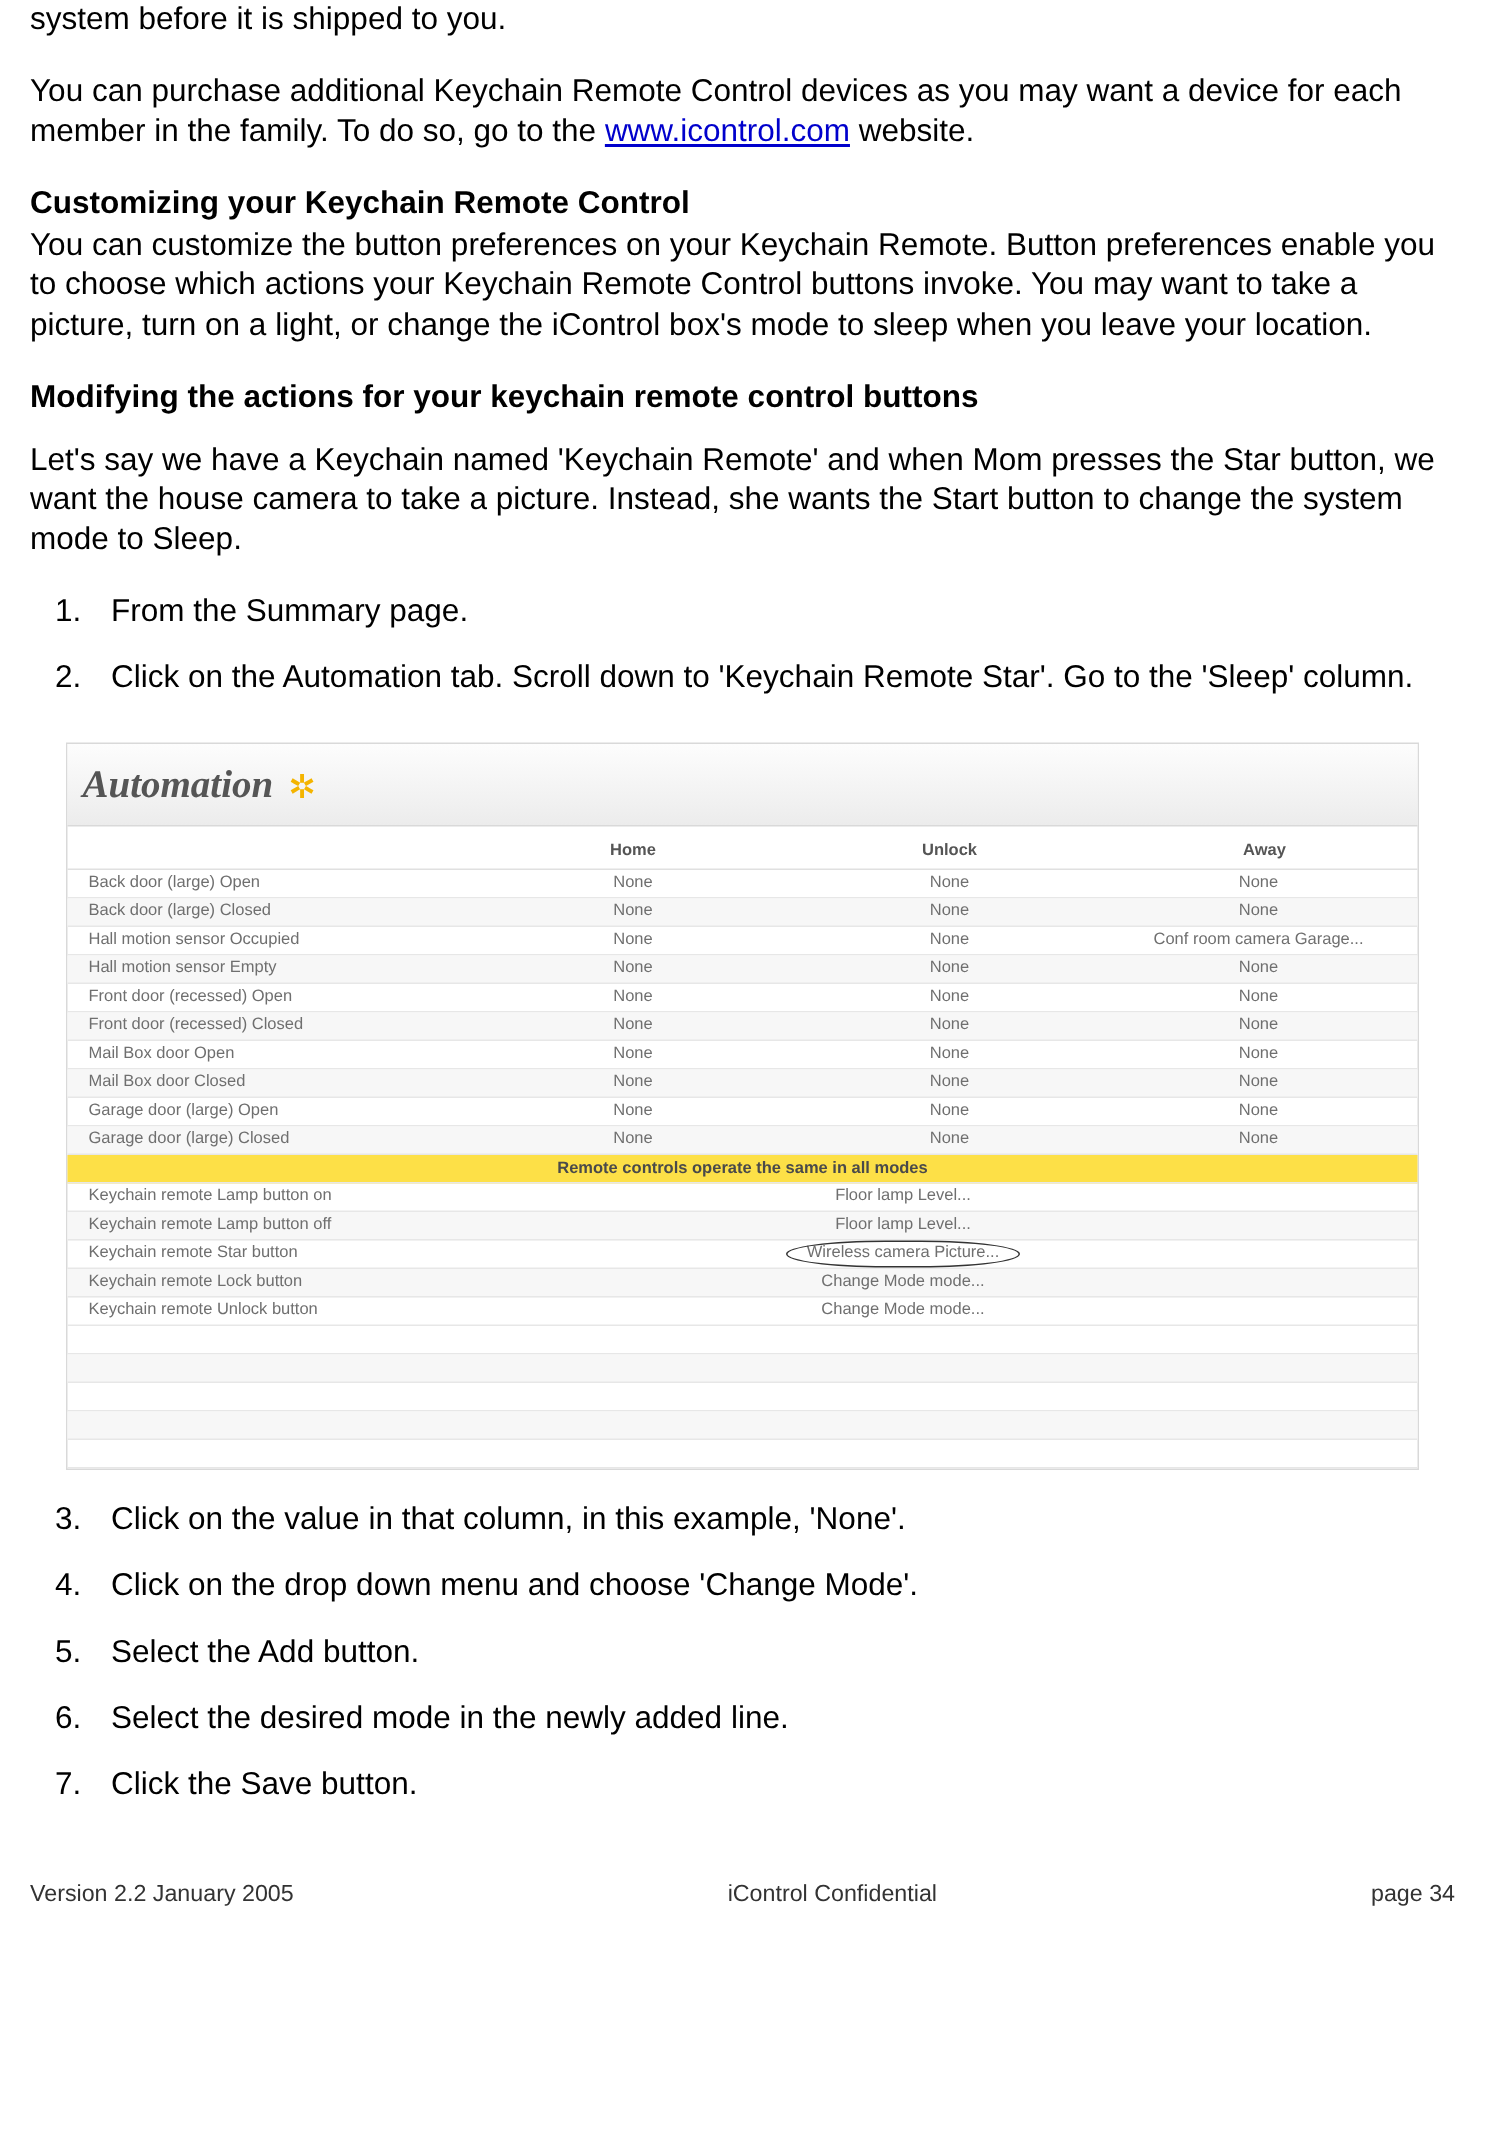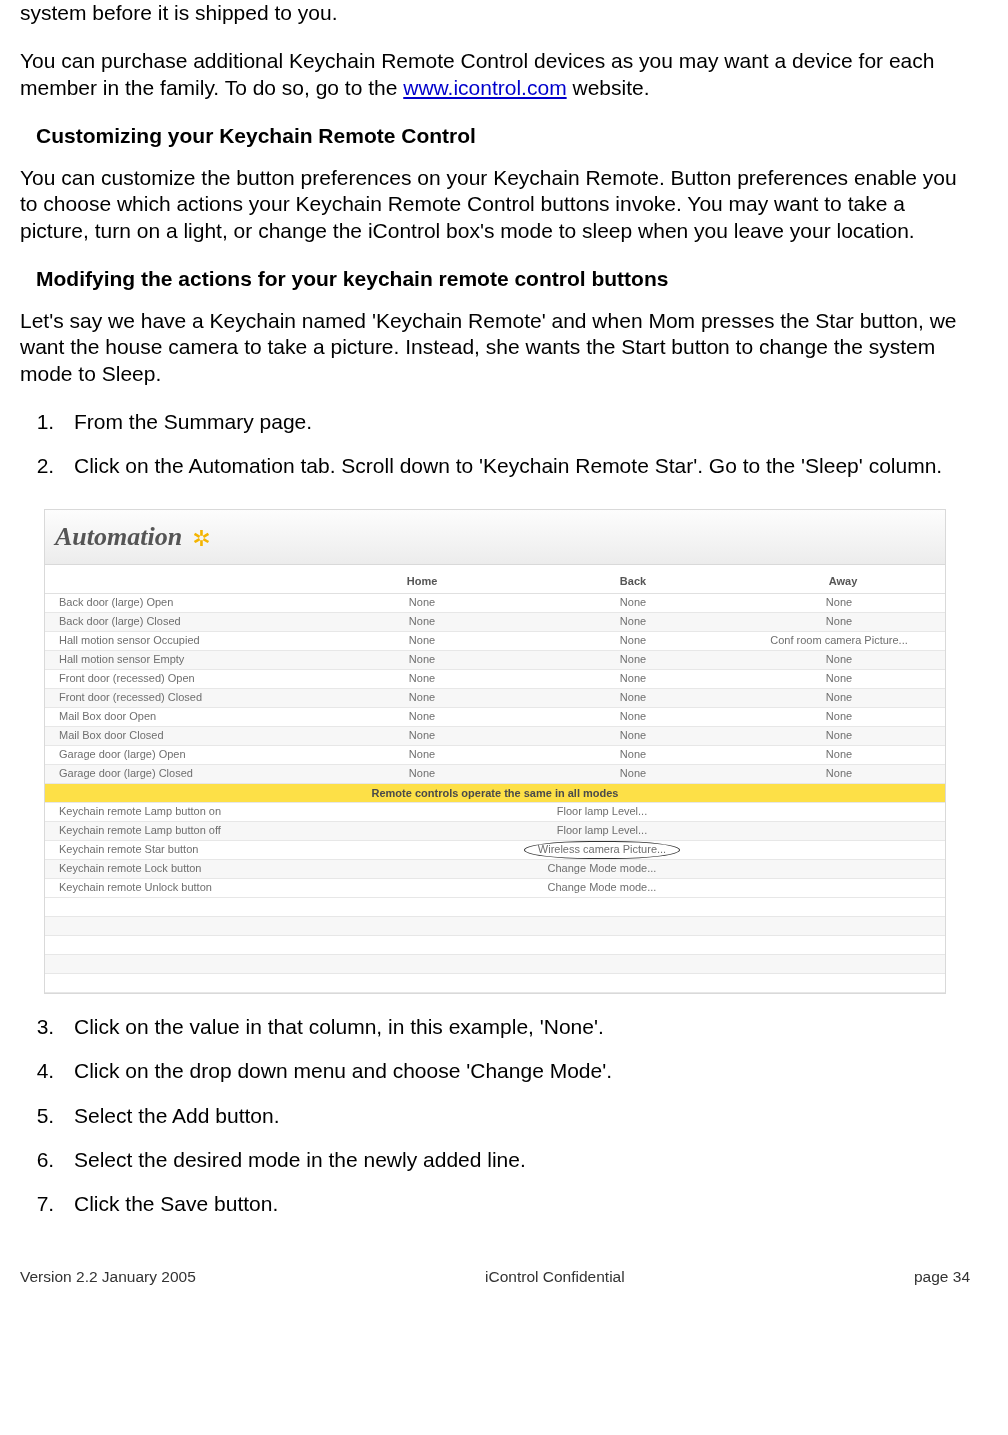--- a/index.html
+++ b/index.html
@@ -6,21 +6,21 @@
     margin: 0;
     padding: 0 38px 0 20px;
     font-family: Arial, Helvetica, sans-serif;
     font-size: 21px;
     color: #000;
     width: 1008px;
     box-sizing: border-box;
     line-height: 1.25;
   }
   .para { margin: 0 0 22px 0; }
-  .heading { font-weight: bold; margin: 16px; }
+  .heading { font-weight: bold; margin: 0; }
   a.link { color: #0000cc; text-decoration: underline; }
   ol.steps { margin: 10px 0 0 0; padding-left: 40px; }
   ol.steps li { padding-left: 14px; margin: 8px 0 18px 0; }
   .shot-wrap {
     margin: 30px auto 20px auto;
     border: 1px solid #d9d9d9;
     background: #fff;
     width: 900px;
     font-family: Verdana, Arial, sans-serif;
     font-size: 11px;
@@ -97,56 +97,56 @@
 <p class="para">system before it is shipped to you.</p>
 
 <p class="para">
   <span>You can purchase additional Keychain Remote Control devices as you may want a device for each member in the family.  To do so, go to the </span><a class="link" href="#">www.icontrol.com</a><span> website.</span>
 </p>
 
 <p class="heading">Customizing your Keychain Remote Control</p>
 <p class="para" style="margin-top:2px">You can customize the button preferences on your Keychain Remote.  Button preferences enable you to choose which actions your Keychain Remote Control buttons invoke. You may want to take a picture, turn on a light, or change the iControl box's mode to sleep when you leave your location.</p>
 
 <p class="heading">Modifying the actions for your keychain remote control buttons</p>
-<p class="para" style="margin-top:2px">Let's say we have a Keychain named 'Keychain Remote' and when Mom presses the Star button, we want the house camera to take a picture.  Instead, she wants the Start button to change the system mode to Sleep.</p>
+<p class="para" style="margin-top:16px">Let's say we have a Keychain named 'Keychain Remote' and when Mom presses the Star button, we want the house camera to take a picture.  Instead, she wants the Start button to change the system mode to Sleep.</p>
 
 <ol class="steps" id="steps-top">
     <li>From the Summary page.</li>
     <li>Click on the Automation tab.  Scroll down to 'Keychain Remote Star'. Go to the 'Sleep' column.</li>
   </ol>
 
 <div class="shot-wrap">
   <div class="shot-header">
     <span class="auto-label">Automation</span>
     <span class="gear">✲</span>
   </div>
   <div class="tbl-head">
     <div class="c1"></div>
     <div class="c2">Home</div>
-    <div class="c3">Back</div>
+    <div class="c3">Unlock</div>
     <div class="c4">Away</div>
   </div>
   <div id="rows1">
       <div class="row">
         <div class="c1">Back door (large) Open</div>
         <div class="c2">None</div>
         <div class="c3">None</div>
         <div class="c4">None</div>
       </div>
       <div class="row">
         <div class="c1">Back door (large) Closed</div>
         <div class="c2">None</div>
         <div class="c3">None</div>
         <div class="c4">None</div>
       </div>
       <div class="row">
         <div class="c1">Hall motion sensor Occupied</div>
         <div class="c2">None</div>
         <div class="c3">None</div>
-        <div class="c4">Conf room camera Picture...</div>
+        <div class="c4">Conf room camera Garage...</div>
       </div>
       <div class="row">
         <div class="c1">Hall motion sensor Empty</div>
         <div class="c2">None</div>
         <div class="c3">None</div>
         <div class="c4">None</div>
       </div>
       <div class="row">
         <div class="c1">Front door (recessed) Open</div>
         <div class="c2">None</div>

